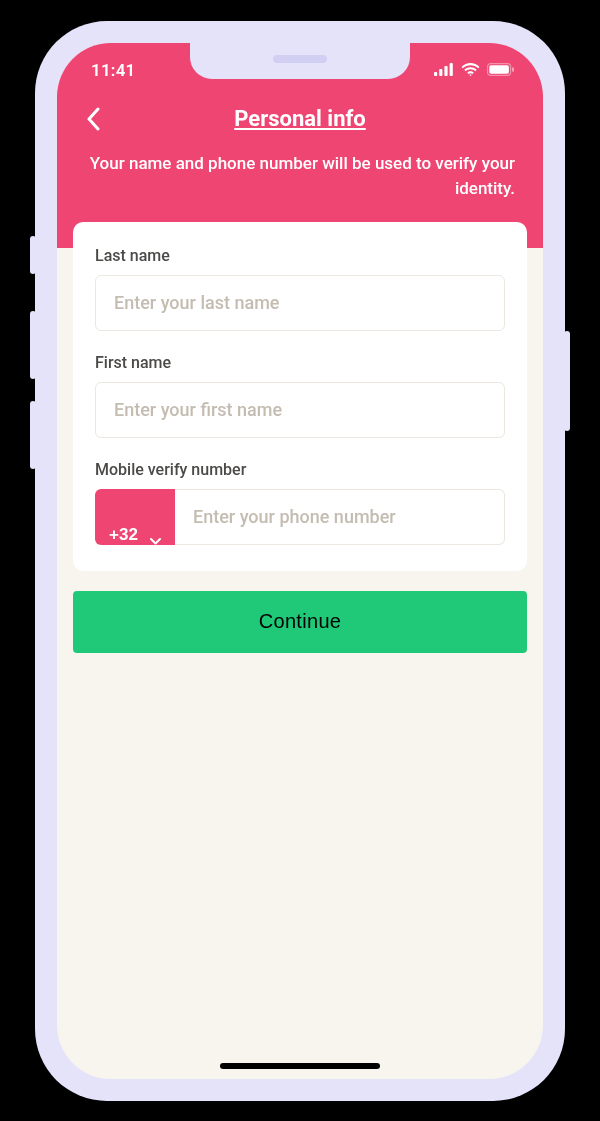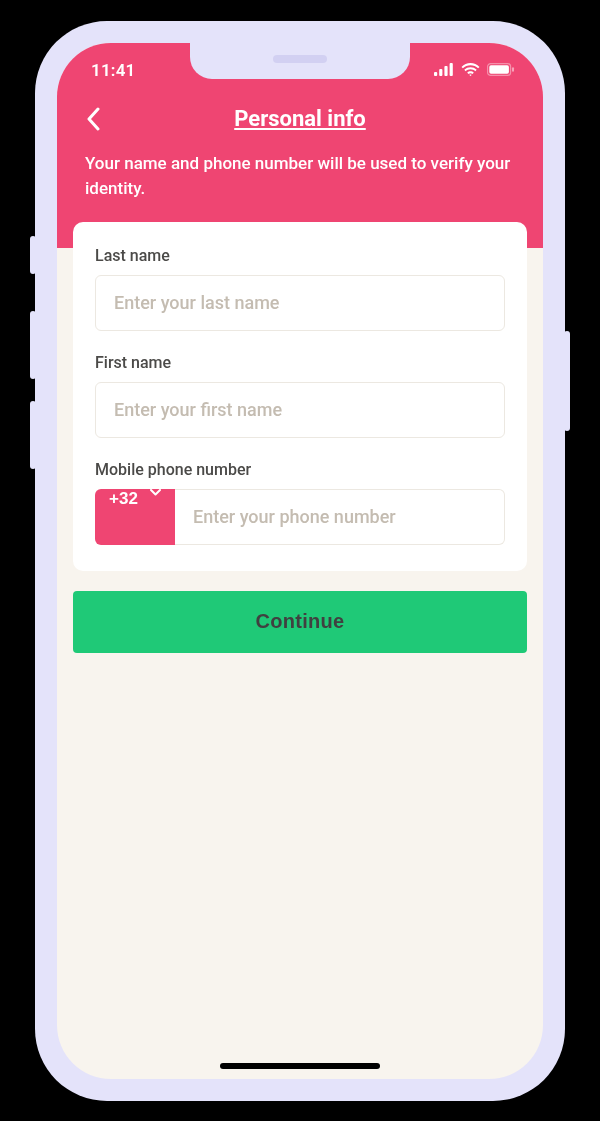--- a/index.html
+++ b/index.html
@@ -108,21 +108,21 @@
     cursor: pointer;
   }
   .page-title {
     font-size: 22px;
     font-weight: 700;
     text-decoration: underline;
   }
   .subtitle {
     margin-top: 10px;
     padding: 0 28px;
-    text-align: left;
+    text-align: right;
     font-size: 17px;
     font-weight: 500;
     line-height: 1.5;
   }
 
   
   .card {
     background: #fff;
     margin: -26px 16px 0;
     border-radius: 10px;
@@ -157,42 +157,42 @@
   .cc-btn {
     height: 56px;
     min-width: 80px;
     background: #ef4572;
     color: #fff;
     border: none;
     border-radius: 6px 0 0 6px;
     font-size: 17px;
     font-weight: 600;
     display: flex;
-    align-items: flex-start;
+    align-items: flex-end;
     justify-content: center;
     gap: 12px;
     cursor: pointer;
     padding: 0 12px;
   }
   .phone-row .input {
     border-left: none;
     border-radius: 0 6px 6px 0;
   }
 
   .continue-btn {
     display: block;
     margin: 20px 16px 0;
     width: calc(100% - 32px);
     height: 62px;
     background: #1FC977;
-    color: #404040;
+    color: #000000;
     border: none;
     border-radius: 4px;
     font-size: 20px;
-    font-weight: 700;
+    font-weight: 400;
     cursor: pointer;
     letter-spacing: .3px;
   }
 
   .home-indicator {
     position: absolute;
     bottom: 10px;
     left: 50%;
     transform: translateX(-50%);
     width: 160px;
@@ -263,21 +263,21 @@
         <label class="label">Last name</label>
         <input class="input" type="text" placeholder="Enter your last name" style="">
       </div>
 
       <div class="field">
         <label class="label">First name</label>
         <input class="input" type="text" placeholder="Enter your first name" style="">
       </div>
 
       <div class="field">
-        <label class="label">Mobile phone number</label>
+        <label class="label">Mobile verify number</label>
         <div class="phone-row">
           <button class="cc-btn" type="button">
             <span>+32</span>
             <svg width="11" height="7" viewBox="0 0 11 7">
               <path d="M1 1 L5.5 5.5 L10 1" stroke="#fff" stroke-width="2" fill="none" stroke-linecap="round" stroke-linejoin="round"></path>
             </svg>
           </button>
           <input class="input" type="tel" placeholder="Enter your phone number" style="">
         </div>
       </div>

